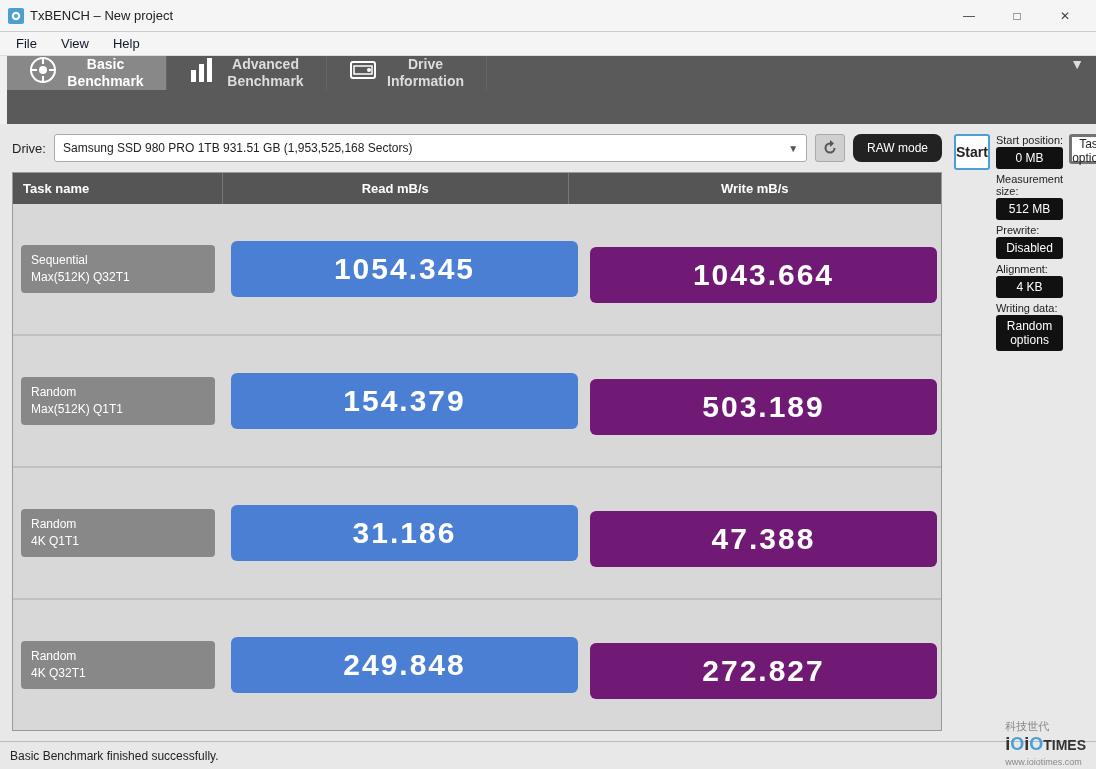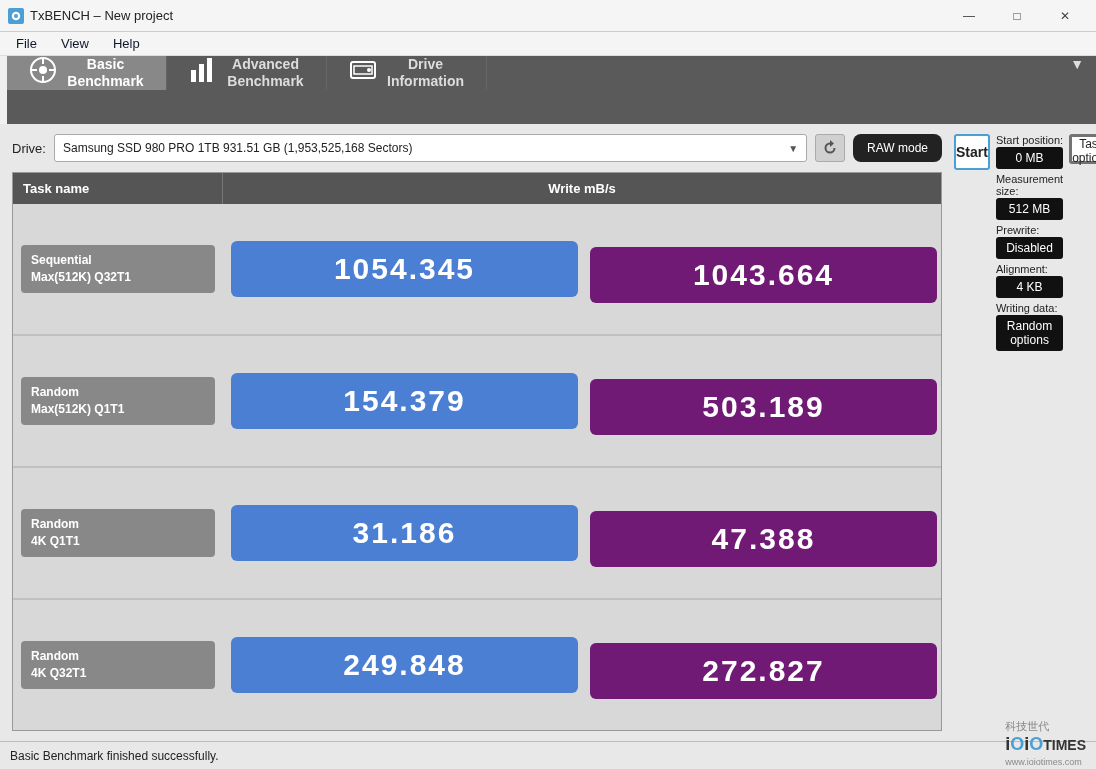--- a/index.html
+++ b/index.html
@@ -215,21 +215,21 @@
     .bench-row:last-child { border-bottom: none; }
 
     .row-task-cell {
       flex: 0 0 210px;
       padding: 4px 8px;
     }
     .row-task-label {
       background: #888;
       color: white;
       font-size: 12px;
-      font-weight: bold;
+      font-weight: normal;
       padding: 6px 10px;
       border-radius: 4px;
       line-height: 1.4;
       height: 48px;
       display: flex;
       align-items: center;
     }
 
     .row-read-cell {
       flex: 1;
@@ -427,20 +427,21 @@
         <svg width="16" height="16" viewBox="0 0 16 16">
             <path d="M13.5 8A5.5 5.5 0 1 1 8 2.5V0l4 3.5L8 7V4.5A3.5 3.5 0 1 0 11.5 8h2z" fill="#555"></path>
           </svg>
       </div>
       <button class="raw-mode-btn">RAW mode</button>
     </div>
 
     <div id="bench-table">
       <div class="bench-header">
         <div class="col-task">Task name</div>
+        <div class="col-read">Read mB/s</div>
         <div class="col-write">Write mB/s</div>
       </div>
       <div class="bench-rows" id="bench-rows-container">
       <div class="bench-row">
             <div class="row-task-cell">
               <div class="row-task-label">Sequential<br>Max(512K) Q32T1</div>
             </div>
             <div class="row-read-cell">
               <div class="value-box read">1054.345</div>
             </div>

